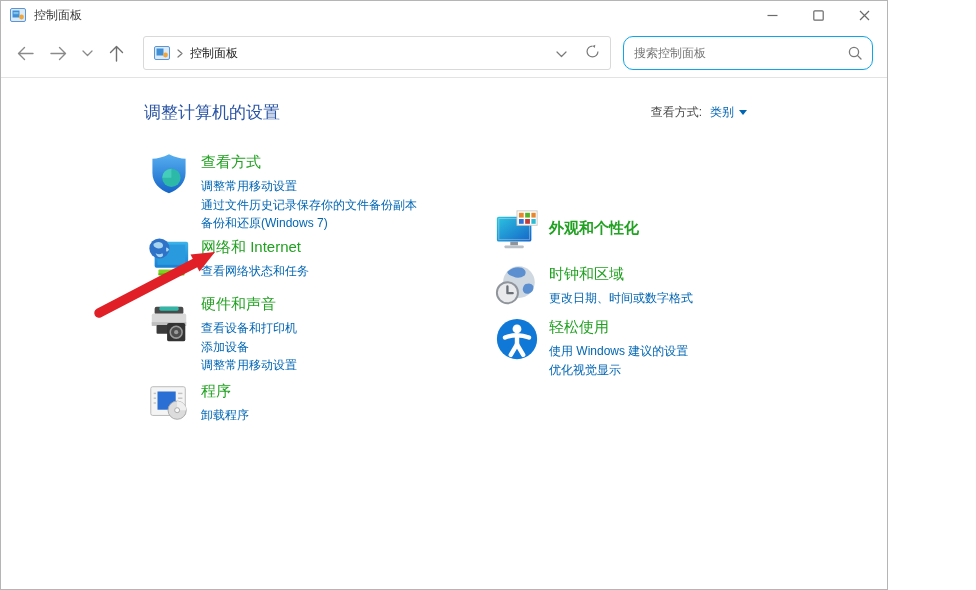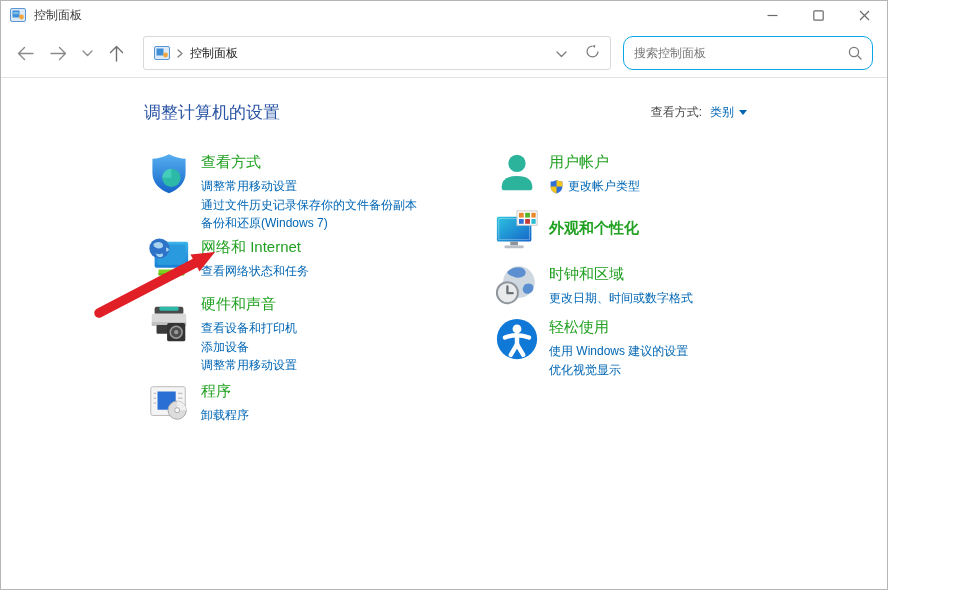--- a/index.html
+++ b/index.html
@@ -238,41 +238,20 @@
           <path d="M32.5 22 A9.5 9.5 0 0 1 42 31.5 L32.5 31.5 Z" fill="#efefef"></path>
           <circle cx="32.5" cy="31.5" r="2.6" fill="#f8f8f8" stroke="#a8a8a8"></circle>
         </svg>
       </span>
       <div class="cat-body">
         <a class="cat-title">程序</a>
         <a class="cat-link">卸载程序</a>
       </div>
     </div>
 
-    <div class="cat" style="left:493px; top:73px;">
-      <span class="cat-icon">
-        <svg viewBox="0 0 48 48" width="46" height="46">
-          <circle cx="24" cy="13" r="9" fill="#2cb39b"></circle>
-          <path d="M8 38 q0 -12 16 -12 q16 0 16 12 q0 3 -3 3 l-26 0 q-3 0 -3 -3z" fill="#2cb39b"></path>
-        </svg>
-      </span>
-      <div class="cat-body">
-        <a class="cat-title">用户帐户</a>
-        <a class="cat-link link-with-shield">
-          <span class="uac-shield">
-            <svg viewBox="0 0 16 16" width="15" height="15">
-              <path d="M8 1c2.2 1.1 4.4 1.7 6.3 1.7V8c0 3.8-2.7 6.2-6.3 7.5C4.4 14.2 1.7 11.8 1.7 8V2.7C3.6 2.7 5.8 2.1 8 1z" fill="#2f6fd6"></path>
-              <path d="M8 1c2.2 1.1 4.4 1.7 6.3 1.7V8 L8 8Z" fill="#f5c518"></path>
-              <path d="M1.7 8 L8 8 L8 15.5 C4.4 14.2 1.7 11.8 1.7 8Z" fill="#f5c518"></path>
-            </svg>
-          </span>
-          <span>更改帐户类型</span>
-        </a>
-      </div>
-    </div>
 
     <div class="cat" style="left:493px; top:130px;">
       <span class="cat-icon">
         <svg viewBox="0 0 48 48" width="46" height="46">
           <defs>
               <linearGradient id="mon2" x1="0" y1="0" x2="1" y2="1">
             <stop offset="0" stop-color="#2cc4e0"></stop>
                 <stop offset="1" stop-color="#1464c8"></stop>
               </linearGradient>
             </defs>

